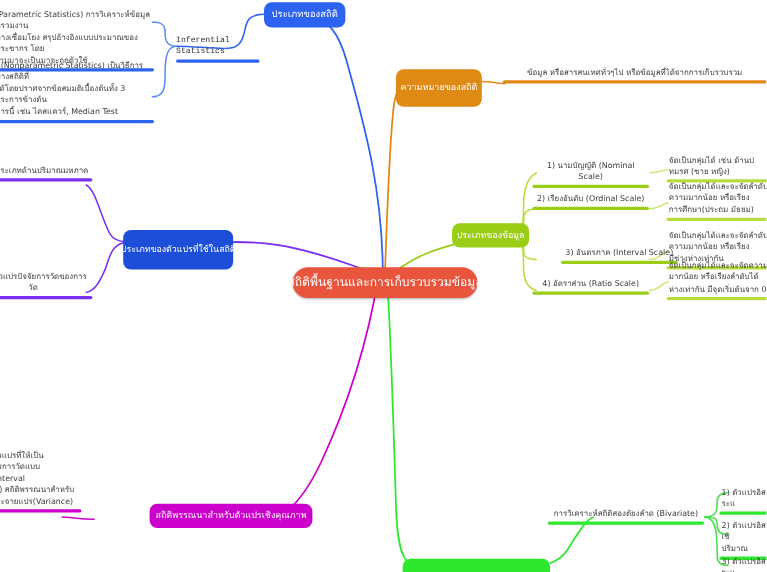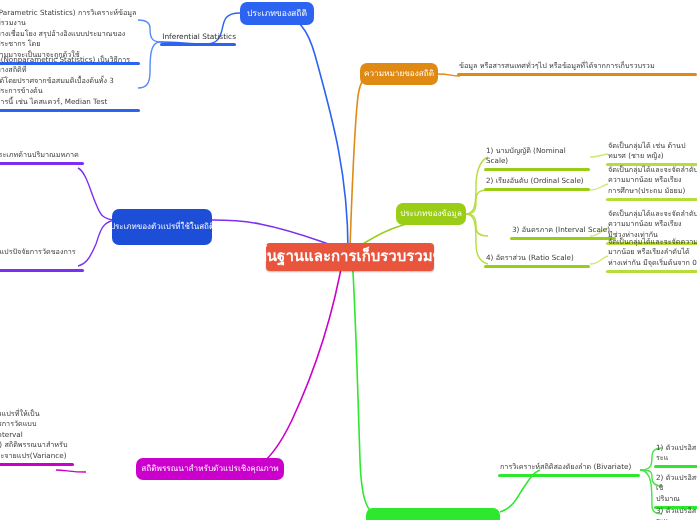--- a/index.html
+++ b/index.html
@@ -35,55 +35,55 @@
     font-size: 9.5px;
     line-height: 1.15;
     text-align: center;
     display: flex;
     align-items: center;
     justify-content: center;
     padding: 5px 9px;
     white-space: nowrap;
   }
   .chip-root {
-    font-size: 15px;
-    border-radius: 4px;
+    font-size: 11px;
+    border-radius: 14px;
     box-shadow: 0 1px 2px rgba(0,0,0,.28);
-    font-weight: bold;
   }
 
   
   .leaf {
     position: absolute;
     box-sizing: border-box;
     font-size: 7.2px;
     line-height: 1.45;
     color: #3a3a3a;
   }
   .leaf .txt {
     display: block;
     padding: 0 2px 1.5px 2px;
     white-space: pre-line;
   }
   .leaf .rule {
     display: block;
     height: 3px;
     border-radius: 2px;
   }
-  .leaf.center .txt { text-align: left; }
+  .leaf.center .txt { text-align: center; }
   .leaf.left   .txt { text-align: left; }
 
   
   .lbl {
     position: absolute;
     box-sizing: border-box;
     font-size: 7.4px;
     color: #2f2f2f;
-    text-align: right;
+    text-align: left;
     line-height: 1.4;
+    font-family: Liberation Mono, monospace;
   }
 </style>
 </head>
 <body>
 
 <div id="canvas">
 
   <svg id="wires" viewBox="0 0 697 520" xmlns="http://www.w3.org/2000/svg">
     <g fill="none" stroke-width="1.4">
 
@@ -140,40 +140,40 @@
     <span class="rule" style="background:#2c63f0;"></span>
   </div>
 
   <div class="leaf left" style="left:-6px; top:55px; width:146px;">
     <span class="txt">ติ(Nonparametric Statistics) เป็นวิธีการทางสถิติที่
 ได้โดยปราศจากข้อสมมติเบื้องต้นทั้ง 3 ประการข้างต้น
 การนี้ เช่น ไคสแควร์, Median Test</span>
     <span class="rule" style="background:#2c63f0;"></span>
   </div>
 
-  <div class="chip" style="left:360px; top:63px; width:78px; height:22px; background:#e08a16; font-size:8.2px;">ความหมายของสถิติ</div>
+  <div class="chip" style="left:360px; top:63px; width:78px; height:34px; background:#e08a16; font-size:8.2px;">ความหมายของสถิติ</div>
 
   <div class="leaf center" style="left:457px; top:61px; width:240px;">
     <span class="txt">ข้อมูล หรือสารสนเทศทั่วๆไป หรือข้อมูลที่ได้จากการเก็บรวบรวม</span>
     <span class="rule" style="background:#e08a16;"></span>
   </div>
 
   <div class="chip" style="left:112px; top:209px; width:100px; height:36px; background:#1d4ed8; font-size:8px;">ประเภทของตัวแปรที่ใช้ในสถิติ</div>
 
   <div class="leaf center" style="left:-8px; top:150px; width:92px;">
     <span class="txt">ประเภทด้านปริมาณมหภาค</span>
     <span class="rule" style="background:#7b2ff2;"></span>
   </div>
 
   <div class="leaf center" style="left:-24px; top:247px; width:108px;">
     <span class="txt">ของตัวแปรปัจจัยการวัดของการวัด</span>
     <span class="rule" style="background:#7b2ff2;"></span>
   </div>
 
-  <div class="chip" style="left:396px; top:203px; width:70px; height:22px; background:#9acd16; font-size:8px;">ประเภทของข้อมูล</div>
+  <div class="chip" style="left:411px; top:203px; width:70px; height:22px; background:#9acd16; font-size:8px;">ประเภทของข้อมูล</div>
 
   <div class="leaf center" style="left:484px; top:146px; width:106px;">
     <span class="txt">1) นามบัญญัติ (Nominal Scale)</span>
     <span class="rule" style="background:#9acd16;"></span>
   </div>
   <div class="leaf left" style="left:606px; top:141px; width:97px;">
     <span class="txt">จัดเป็นกลุ่มได้ เช่น ด้านปทมรศ (ชาย หญิง)</span>
     <span class="rule" style="background:#b6dd3a;"></span>
   </div>
 

